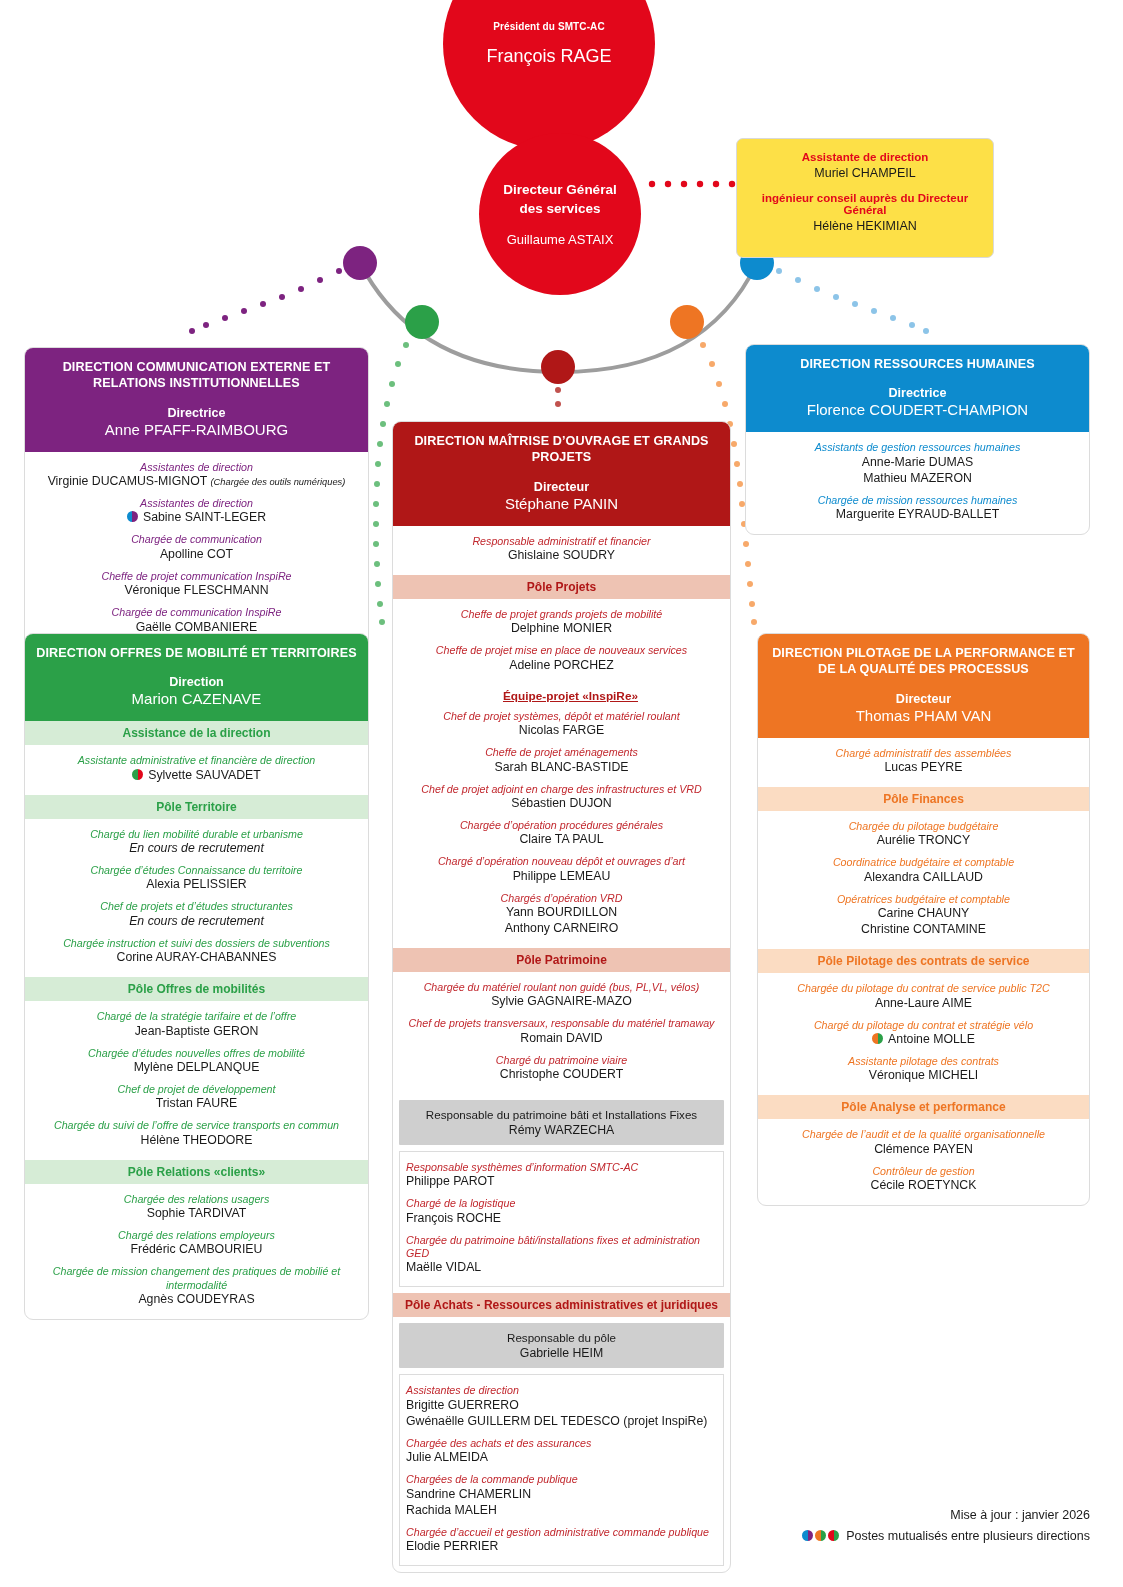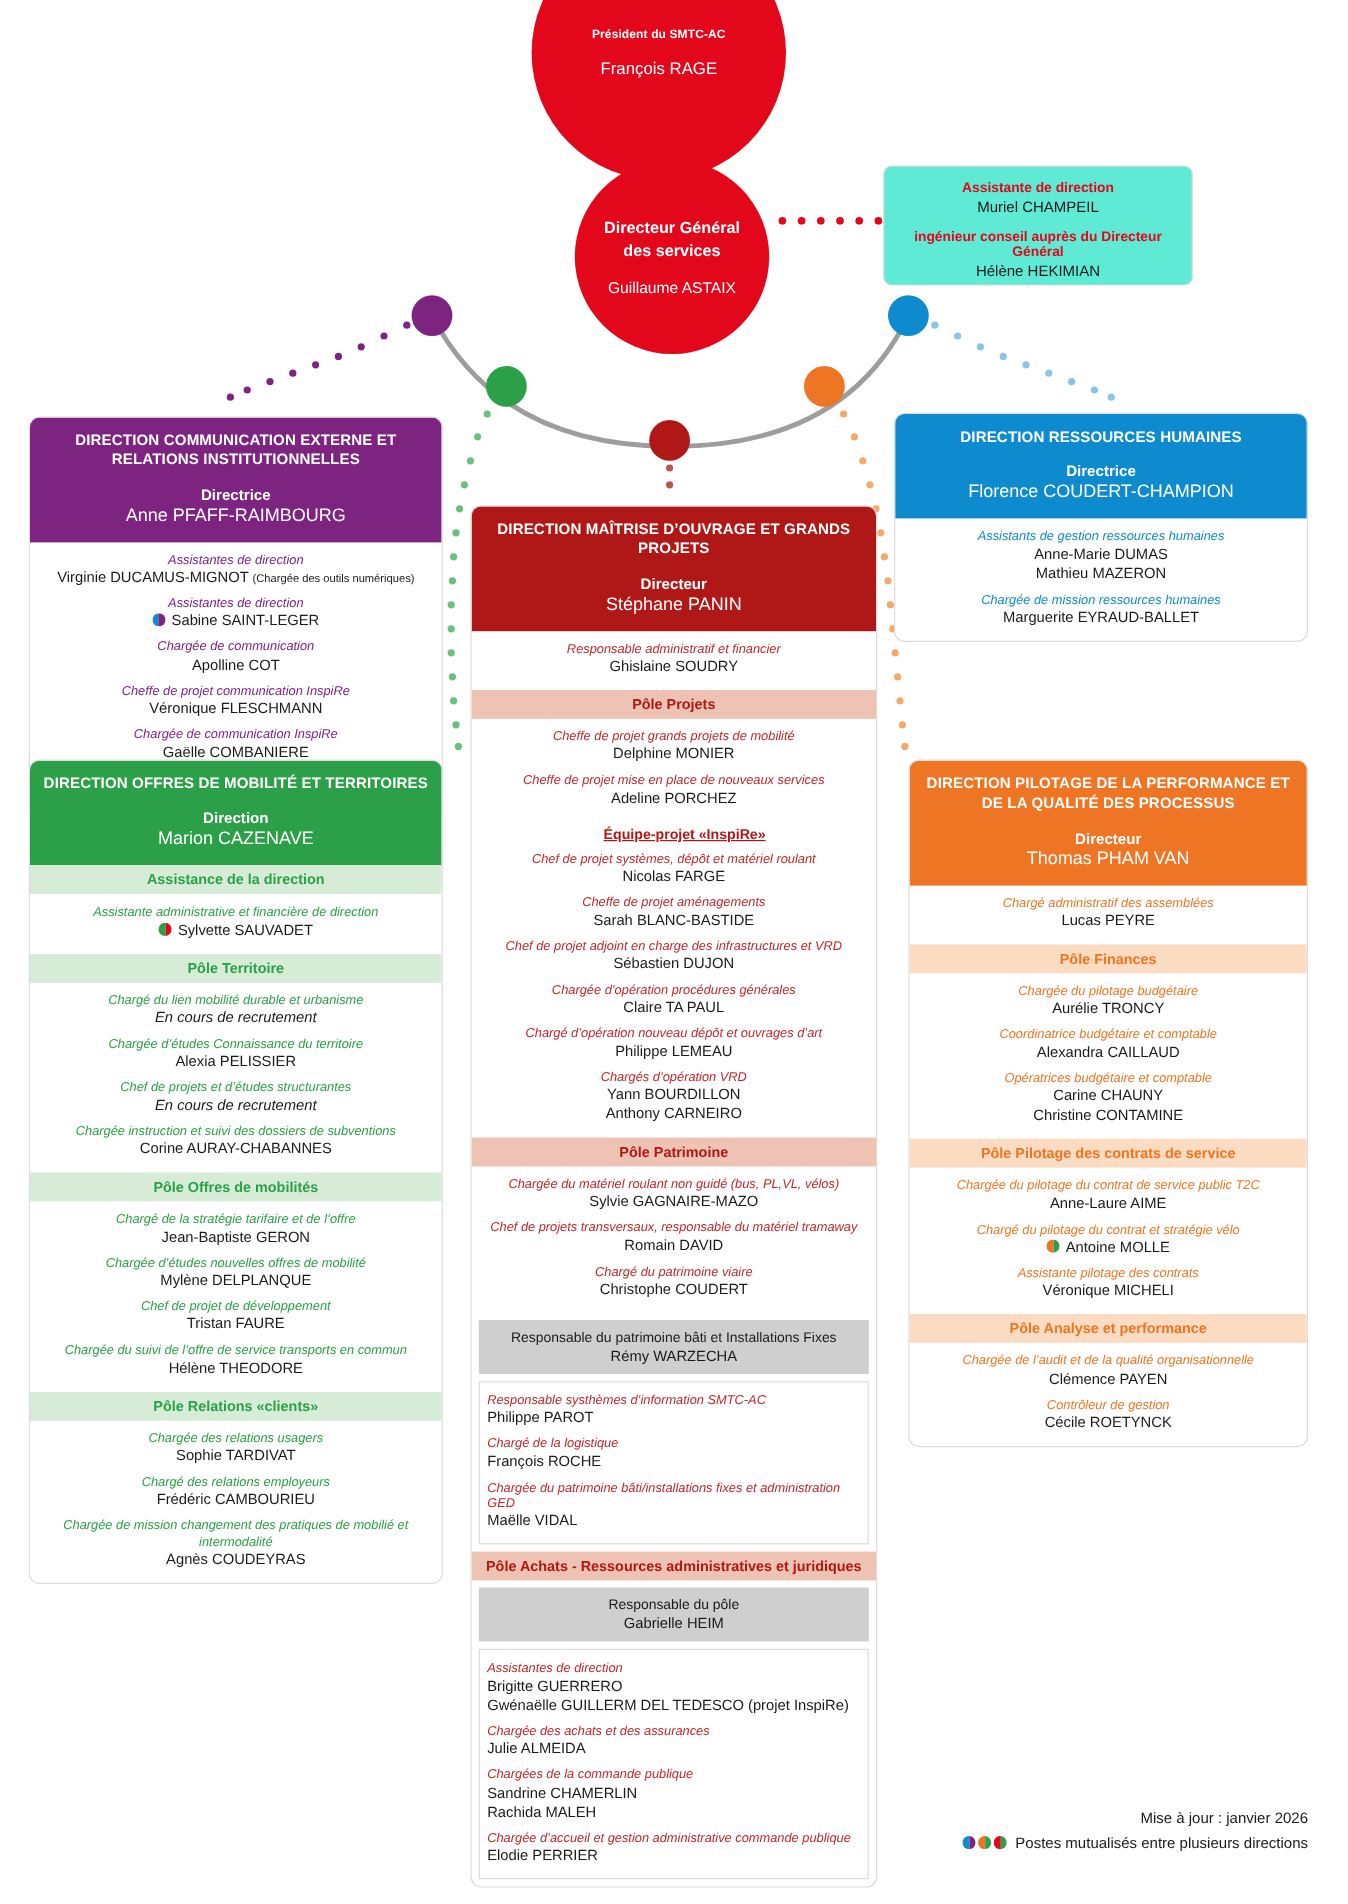--- a/index.html
+++ b/index.html
@@ -11,30 +11,30 @@
   .stage{position:relative;width:1123px;height:1587px;overflow:hidden;}
 
   
   .circle{
     position:absolute;border-radius:50%;background:#e2071b;color:#fff;
     display:flex;flex-direction:column;align-items:center;justify-content:center;
     text-align:center;
   }
   #pres-circle{left:443px;top:-62px;width:212px;height:212px;}
   #pres-circle .role{font-weight:bold;font-size:10px;letter-spacing:.1px;}
-  #pres-circle .name{font-size:14px;margin-top:14px;text-align:center;}
+  #pres-circle .name{font-size:18px;margin-top:14px;text-align:center;}
   #dg-circle{left:479px;top:133px;width:162px;height:162px;}
   #dg-circle .role{font-weight:bold;font-size:13.5px;line-height:1.35;}
   #dg-circle .name{font-size:13px;margin-top:14px;}
 
   
   #dg-assist{
     position:absolute;left:736px;top:138px;width:258px;
-    background:#5eead4;border:1px solid #d9d9d9;border-radius:7px;
-    padding:12px 10px 4px;text-align:center;box-sizing:border-box;
+    background:#fde047;border:1px solid #d9d9d9;border-radius:7px;
+    padding:12px 10px 24px;text-align:center;box-sizing:border-box;
   }
   #dg-assist .role{color:#e2071b;font-weight:bold;font-style:normal;font-size:11.5px;}
   #dg-assist .name{font-size:12.5px;color:#1a1a1a;margin-top:3px;}
   #dg-assist .grp{margin-bottom:12px;}
   #dg-assist .grp:last-child{margin-bottom:0;}
 
   
   #connectors{position:absolute;left:0;top:0;width:1123px;height:1587px;pointer-events:none;}
 
   
@@ -51,21 +51,21 @@
   .card .body{padding:0;}
   .block{padding:9px 8px 11px;text-align:center;}
   .polehdr{
     text-align:center;font-weight:bold;font-size:12px;padding:5px 6px;
   }
   .ent{margin:0 0 7px;}
   .ent:last-child{margin-bottom:0;}
   .ent .role{font-style:italic;font-size:10.7px;line-height:1.25;}
   .ent .name{font-size:12.3px;color:#1a1a1a;line-height:1.3;}
   .ent .name.ital{font-style:italic;}
-  .ent .sub{font-size:9.3px;}
+  .ent .sub{font-size:9.3px;font-style:italic;}
   .greyblock{background:#cfcfcf;text-align:center;padding:8px 8px;margin:6px 6px;border-radius:1px;}
   .greyblock .role{font-size:11.6px;color:#1a1a1a;}
   .greyblock .name{font-size:12.3px;color:#1a1a1a;margin-top:2px;}
   .boxed{border:1px solid #dcdcdc;margin:0 6px 6px;padding:9px 6px 10px;}
   .ul{text-decoration:underline;font-weight:bold;font-style:normal;font-size:11.8px;padding-left:18px;}
   .eqhdr{margin:12px 0 6px;text-align:center;}
 
   
   .dot2{
     display:inline-block;width:11px;height:11px;border-radius:50%;

